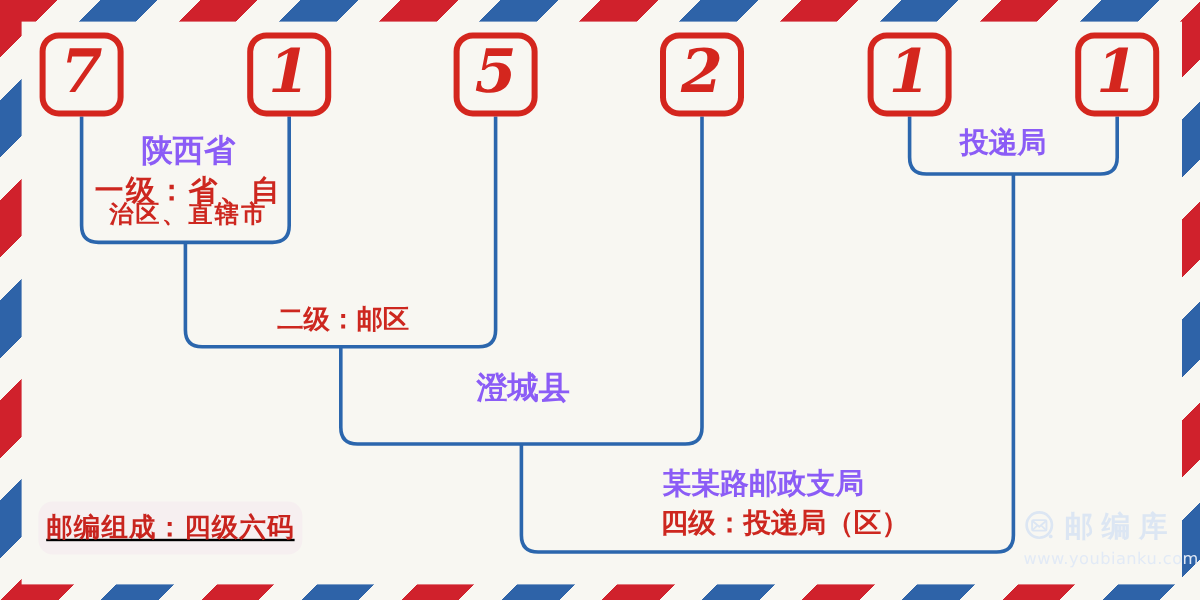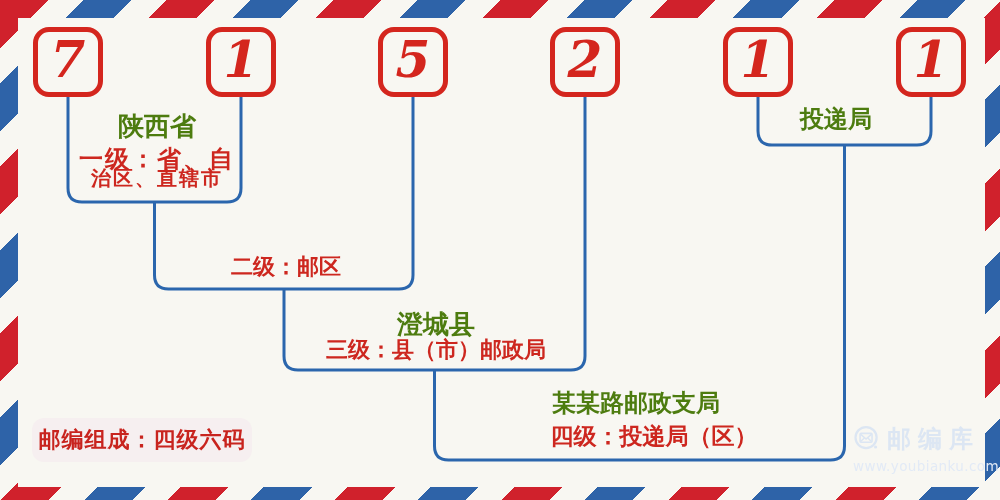--- a/index.html
+++ b/index.html
@@ -30,36 +30,36 @@
     font-family:"DejaVu Serif","Liberation Serif",serif;
     font-style:italic;font-weight:bold;font-size:50px;line-height:1;
     color:#d4261e;padding-bottom:5px;
   }
   .b1{left:33px}.b2{left:206px}.b3{left:378px}.b4{left:550px}.b5{left:723px}.b6{left:896px}
   
   .lbl{
     position:absolute;transform:translateX(-50%);white-space:nowrap;
     font-weight:bold;line-height:1;
   }
-  .blue{color:#4d7c0f}
+  .blue{color:#8b5cf6}
   .red{color:#cd271f}
   .province{left:157px;top:113px;font-size:26px;}
   .l1a{left:157px;top:147px;font-size:24px;letter-spacing:2px;}
   .l1b{left:157px;top:168px;font-size:20px;letter-spacing:2px;}
   .l2{left:286px;top:256px;font-size:22px;}
   .county{left:436px;top:311px;font-size:26px;}
   .l3{left:436px;top:339px;font-size:22px;}
   .branch{left:636px;top:391px;font-size:24px;}
   .l4{left:654px;top:425px;font-size:23px;}
   .delivery{left:836px;top:107px;font-size:24px;}
   
   #badge{
     position:absolute;left:32px;top:418px;width:220px;height:44px;
     background:#f6eff0;border-radius:12px;
-    display:flex;align-items:center;justify-content:center;
+    display:flex;align-items:center;justify-content:center;text-decoration:underline;
   }
   #badge span{font-size:22px;font-weight:bold;color:#c8241e;letter-spacing:1px;}
   
   #watermark{position:absolute;left:853px;top:423px;color:#dce6f3;}
   #watermark .row{display:flex;align-items:center;gap:6px;}
   #watermark .brand{font-size:24px;font-weight:bold;letter-spacing:7px;}
   #watermark .url{font-size:13.5px;margin-top:3px;letter-spacing:0.4px;color:#e2eaf6;}
 </style>
 </head>
 <body>
@@ -93,21 +93,20 @@
   </div>
   <div class="dbox b6">
     <span class="digit">1</span>
   </div>
 
   <div class="lbl blue province">陕西省</div>
   <div class="lbl red l1a">一级：省、自</div>
   <div class="lbl red l1b">治区、直辖市</div>
   <div class="lbl red l2">二级：邮区</div>
   <div class="lbl blue county">澄城县</div>
-  <div class="lbl red l3">三级：县（市）邮政局</div>
   <div class="lbl blue branch">某某路邮政支局</div>
   <div class="lbl red l4">四级：投递局（区）</div>
   <div class="lbl blue delivery">投递局</div>
 
   <div id="badge">
     <span>邮编组成：四级六码</span>
   </div>
 
   <div id="watermark">
     <div class="row">

